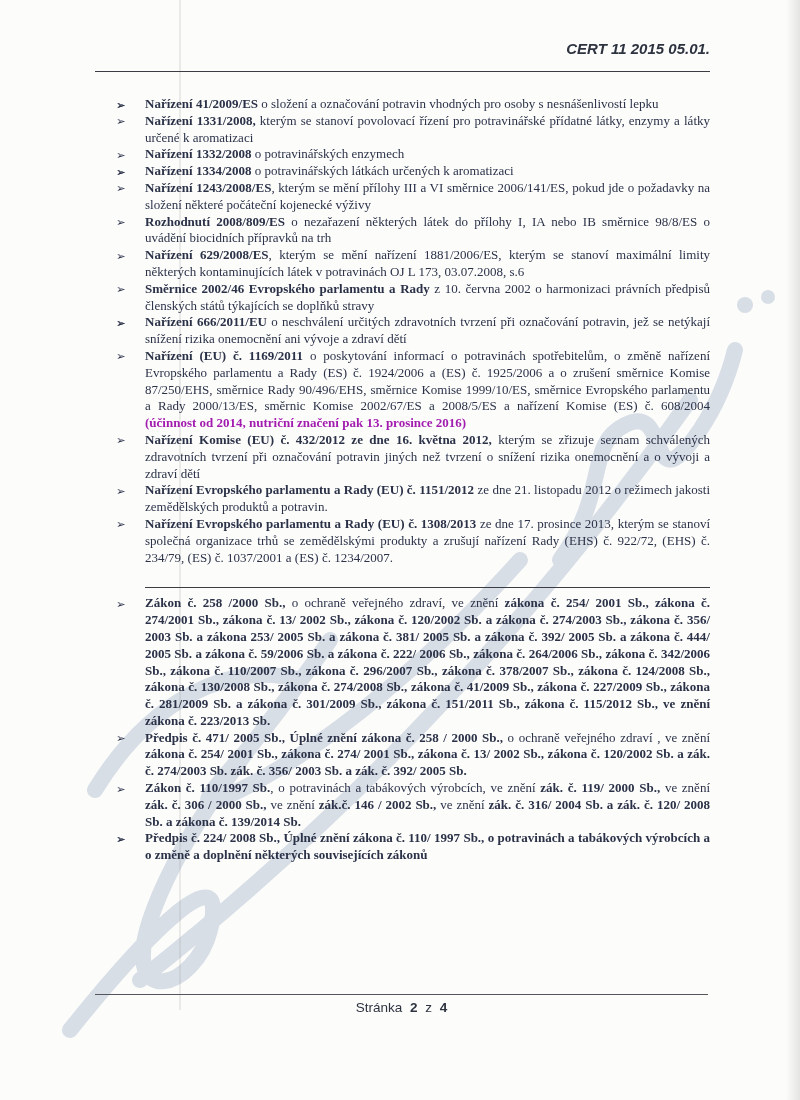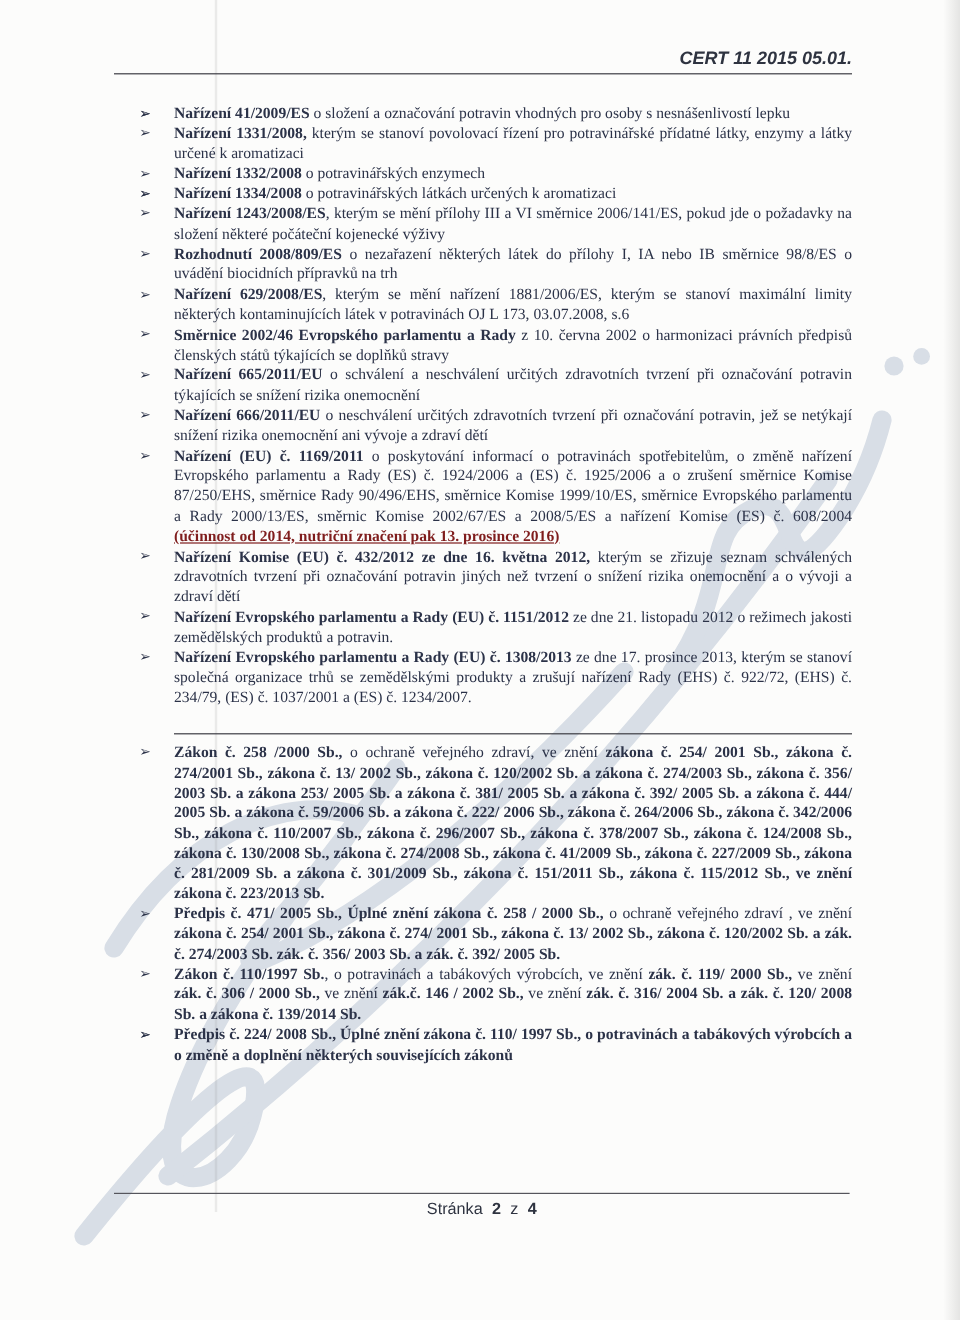--- a/index.html
+++ b/index.html
@@ -10,27 +10,27 @@
   
   .edge-shade-right{position:absolute;top:0;right:0;width:14px;height:1100px;
     background:linear-gradient(to right,rgba(0,0,0,0),rgba(120,120,118,0.18));}
   .scan-line{position:absolute;top:0;left:179px;width:2px;height:1010px;background:rgba(140,140,140,0.16);}
   
   .watermark{position:absolute;left:0;top:0;width:800px;height:1100px;pointer-events:none;}
   
   .content{position:absolute;left:95px;top:40px;width:615px;color:#2b3248;}
   .header-row{text-align:right;font-family:"Liberation Sans",sans-serif;
     font-style:italic;font-weight:bold;font-size:15px;color:#2e3340;
-    padding-bottom:4px;border-bottom:1.6px solid #3c3c44;}
+    padding-bottom:14px;border-bottom:1.6px solid #3c3c44;}
   .lists{margin-top:24px;}
   ul.blist{list-style:none;margin:0;padding:0;font-size:13px;line-height:16.8px;}
   ul.blist li{position:relative;padding-left:50px;text-align:justify;margin:0;}
   ul.blist .marker{position:absolute;left:21px;top:0.5px;font-size:11.5px;color:#2b3248;}
   .b{font-weight:bold;}
-  .r{font-weight:bold;color:#7f1d1d;text-decoration:underline;}
+  .r{font-weight:bold;color:#a21caf;}
   .sect-divider{border-top:1.6px solid #3c3c44;margin:21px 0 7px 50px;}
   
   .footer{position:absolute;left:95px;top:994px;width:613px;
     border-top:1.4px solid #55555c;padding-top:5px;text-align:center;
     font-family:"Liberation Sans",sans-serif;font-size:13.5px;color:#2e3340;}
   .footer .num{font-weight:bold;}
   .footer span{margin:0 2px;}
 </style>
 </head>
 <body>
@@ -63,21 +63,21 @@
           <li><span class="marker">➢</span></li>
           <li><span class="marker">➢</span><span><span class="b">Nařízení 41/2009/ES</span><span> o složení a označování potravin vhodných pro osoby s nesnášenlivostí lepku</span></span></li>
           <li><span class="marker">➢</span><span><span class="b">Nařízení 1331/2008,</span><span> kterým se stanoví povolovací řízení pro potravinářské přídatné látky, enzymy a látky určené k aromatizaci</span></span></li>
           <li><span class="marker">➢</span><span><span class="b">Nařízení 1332/2008</span><span> o potravinářských enzymech</span></span></li>
           <li><span class="marker">➢</span></li>
           <li><span class="marker">➢</span><span><span class="b">Nařízení 1334/2008</span><span> o potravinářských látkách určených k aromatizaci</span></span></li>
           <li><span class="marker">➢</span><span><span class="b">Nařízení 1243/2008/ES</span><span>, kterým se mění přílohy III a VI směrnice 2006/141/ES, pokud jde o požadavky na složení některé počáteční kojenecké výživy</span></span></li>
           <li><span class="marker">➢</span><span><span class="b">Rozhodnutí 2008/809/ES</span><span> o nezařazení některých látek do přílohy I, IA nebo IB směrnice 98/8/ES o uvádění biocidních přípravků na trh</span></span></li>
           <li><span class="marker">➢</span><span><span class="b">Nařízení 629/2008/ES</span><span>, kterým se mění nařízení 1881/2006/ES, kterým se stanoví maximální limity některých kontaminujících látek v potravinách  OJ L 173, 03.07.2008, s.6</span></span></li>
           <li><span class="marker">➢</span><span><span class="b">Směrnice 2002/46 Evropského parlamentu a Rady</span><span> z 10. června 2002 o harmonizaci právních předpisů členských států týkajících se doplňků stravy</span></span></li>
-          <li><span class="marker">➢</span><span><span class="b">Nařízení 665/2011/EU</span><span> o schválení a neschválení určitých zdravotních tvrzení při označování potravin týkajících se snížení rizika onemocnění</span></span></li>
+          <li><span class="marker">➢</span></li>
           <li><span class="marker">➢</span><span><span class="b">Nařízení 666/2011/EU</span><span> o neschválení určitých zdravotních tvrzení při označování potravin, jež se netýkají snížení rizika onemocnění ani vývoje a zdraví dětí</span></span></li>
           <li><span class="marker">➢</span><span><span class="b">Nařízení (EU) č. 1169/2011</span><span>  o poskytování informací o potravinách spotřebitelům, o změně nařízení Evropského parlamentu a Rady (ES) č. 1924/2006 a (ES) č. 1925/2006 a o zrušení směrnice Komise 87/250/EHS, směrnice Rady 90/496/EHS, směrnice Komise 1999/10/ES, směrnice Evropského parlamentu a Rady 2000/13/ES, směrnic Komise 2002/67/ES a 2008/5/ES a nařízení Komise (ES) č. 608/2004 </span><span class="b r">(účinnost od 2014, nutriční značení pak 13. prosince 2016)</span></span></li>
           <li><span class="marker">➢</span><span><span class="b">Nařízení Komise (EU) č. 432/2012  ze dne 16. května 2012,</span><span> kterým se zřizuje seznam schválených zdravotních tvrzení při označování potravin jiných než tvrzení o snížení rizika onemocnění a o vývoji a zdraví dětí</span></span></li>
           <li><span class="marker">➢</span><span><span class="b">Nařízení Evropského parlamentu a Rady (EU) č. 1151/2012</span><span> ze dne 21. listopadu 2012 o režimech jakosti zemědělských produktů a potravin.</span></span></li>
           <li><span class="marker">➢</span><span><span class="b">Nařízení Evropského parlamentu a Rady (EU) č. 1308/2013</span><span> ze dne 17. prosince 2013, kterým se stanoví společná organizace trhů se zemědělskými produkty a zrušují nařízení Rady (EHS) č. 922/72, (EHS) č. 234/79, (ES) č. 1037/2001 a (ES) č. 1234/2007.</span></span></li>
         </ul>
         <div class="sect-divider"></div>
         <ul class="blist">
           <li><span class="marker">➢</span><span><span class="b">Zákon č. 258 /2000 Sb.,</span><span> o ochraně veřejného zdraví, ve znění </span><span class="b">zákona č. 254/ 2001 Sb., zákona č. 274/2001 Sb., zákona č. 13/ 2002 Sb., zákona č. 120/2002 Sb. a zákona č. 274/2003 Sb., zákona č. 356/ 2003 Sb. a zákona 253/ 2005 Sb. a zákona č. 381/ 2005 Sb. a zákona č. 392/ 2005 Sb. a zákona č. 444/ 2005 Sb. a zákona č. 59/2006 Sb. a zákona č. 222/ 2006 Sb., zákona č. 264/2006 Sb., zákona č. 342/2006 Sb., zákona č. 110/2007 Sb., zákona č. 296/2007 Sb., zákona č. 378/2007 Sb., zákona č. 124/2008 Sb., zákona č. 130/2008 Sb., zákona č. 274/2008 Sb., zákona č. 41/2009 Sb., zákona č. 227/2009 Sb., zákona č. 281/2009 Sb. a zákona č. 301/2009 Sb., zákona č. 151/2011 Sb., zákona č. 115/2012 Sb., ve znění zákona č. 223/2013 Sb.</span></span></li>
           <li><span class="marker">➢</span><span><span class="b">Předpis č. 471/ 2005 Sb., Úplné znění zákona č. 258 / 2000 Sb.,</span><span> o ochraně veřejného zdraví , ve znění </span><span class="b">zákona č. 254/ 2001 Sb., zákona č. 274/ 2001 Sb., zákona č. 13/ 2002 Sb., zákona č. 120/2002 Sb. a zák. č. 274/2003 Sb.  zák. č. 356/ 2003 Sb. a zák. č. 392/ 2005 Sb.</span></span></li>

